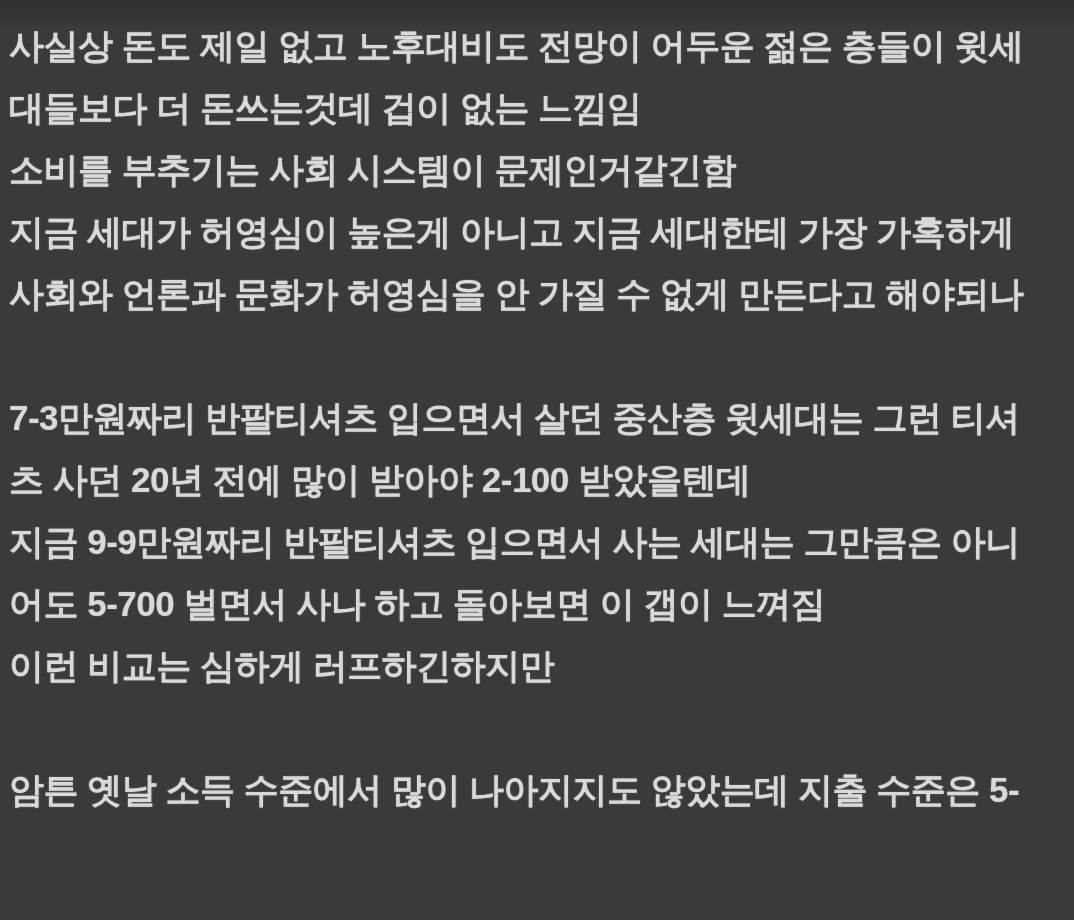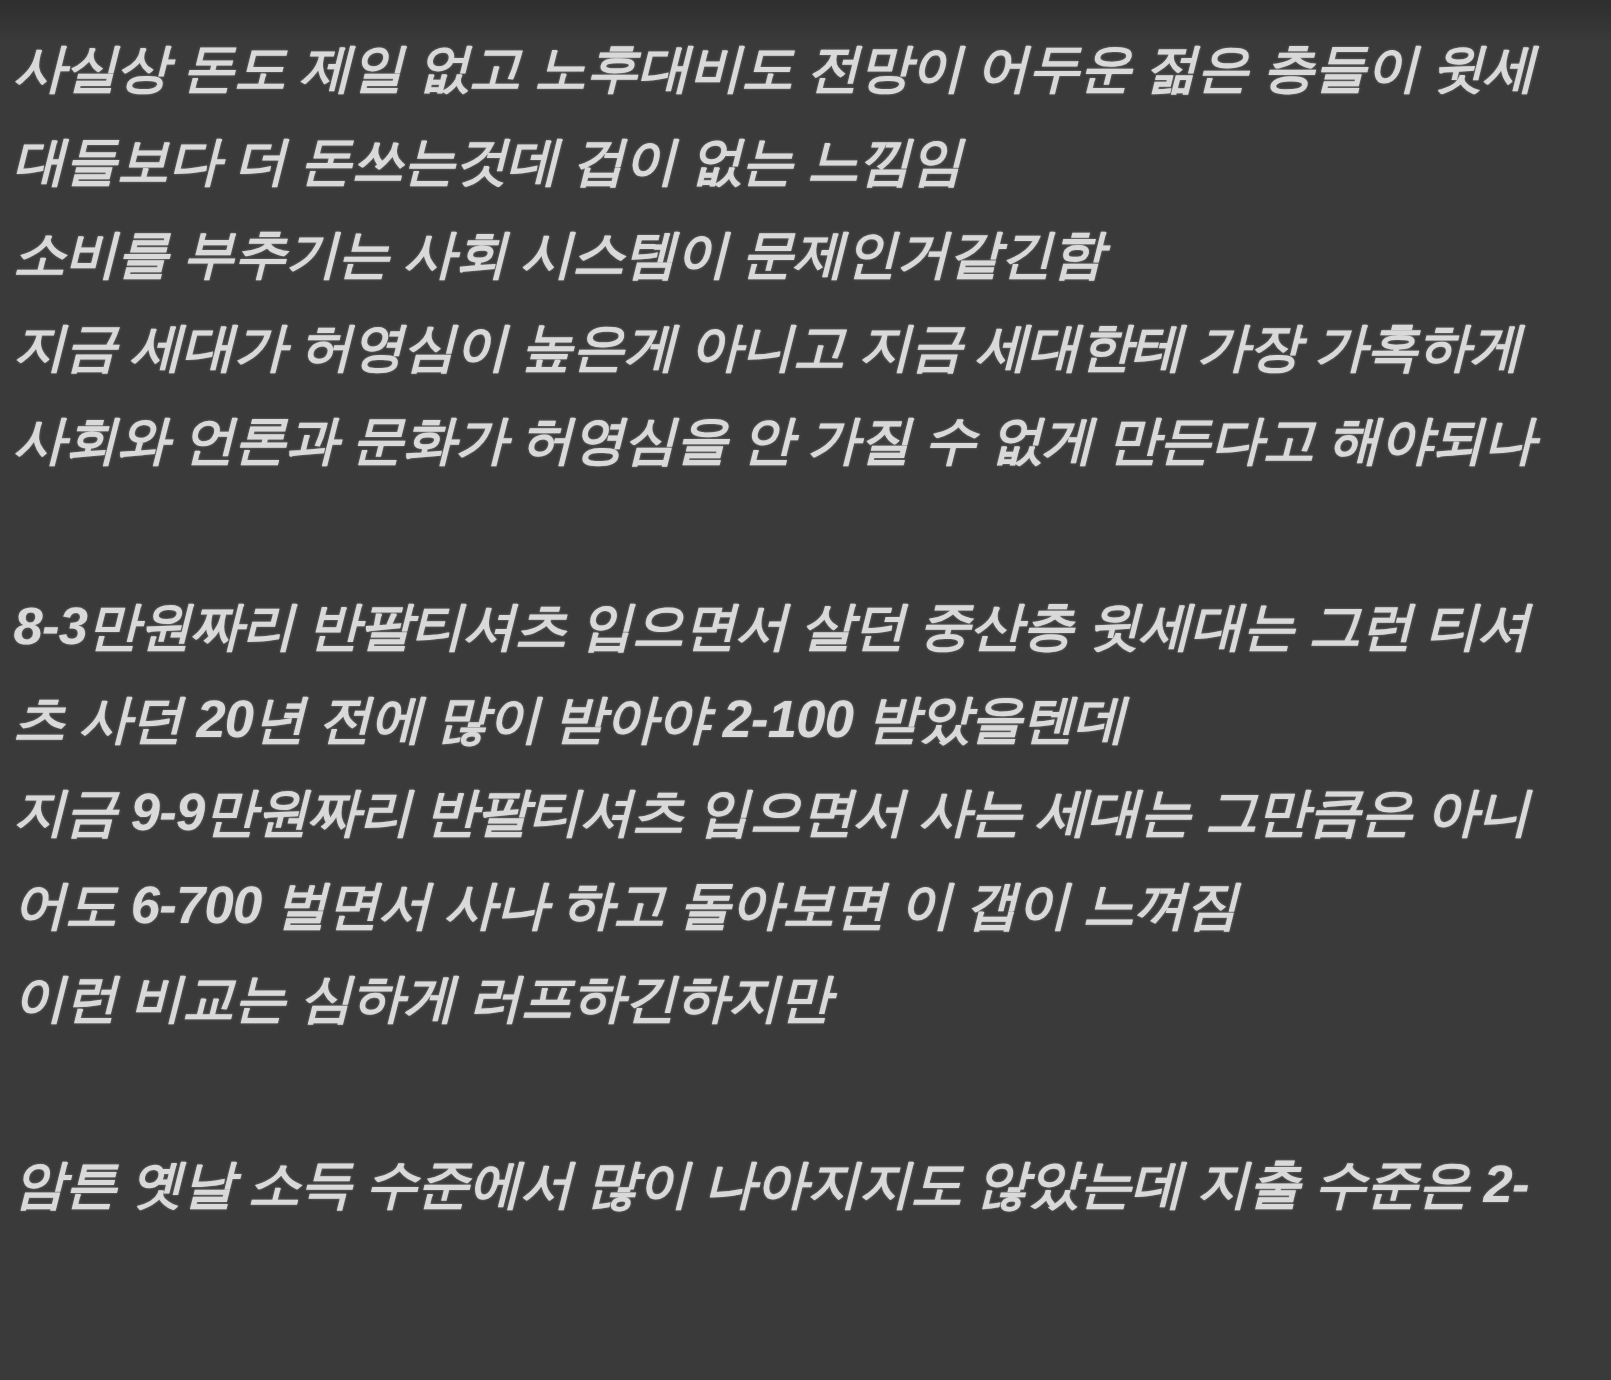--- a/index.html
+++ b/index.html
@@ -17,21 +17,20 @@
     top: 0; left: 0;
     width: 100%;
     height: 28px;
     background: linear-gradient(to bottom, #2e2e2e 0%, #3a3a3a 100%);
     pointer-events: none;
   }
   .post {
     position: relative;
     padding: 15px 6px 0 9px;
     color: #d9d9d9;
-    font-style: italic;
   }
   .paragraph {
     margin-bottom: 62px; 
   }
   .paragraph:last-child { margin-bottom: 0; }
   .text-line {
     font-size: 35px;
     line-height: 62px;
     font-weight: 600;
     letter-spacing: -0.5px;
@@ -49,24 +48,24 @@
 
   <div class="paragraph">
     <div class="text-line">사실상 돈도 제일 없고 노후대비도 전망이 어두운 젊은 층들이 윗세</div>
     <div class="text-line">대들보다 더 돈쓰는것데 겁이 없는 느낌임</div>
     <div class="text-line">소비를 부추기는 사회 시스템이 문제인거같긴함</div>
     <div class="text-line">지금 세대가 허영심이 높은게 아니고 지금 세대한테 가장 가혹하게</div>
     <div class="text-line">사회와 언론과 문화가 허영심을 안 가질 수 없게 만든다고 해야되나</div>
   </div>
 
   <div class="paragraph">
-    <div class="text-line">8-3만원짜리 반팔티셔츠 입으면서 살던 중산층 윗세대는 그런 티셔</div>
+    <div class="text-line">7-3만원짜리 반팔티셔츠 입으면서 살던 중산층 윗세대는 그런 티셔</div>
     <div class="text-line">츠 사던 20년 전에 많이 받아야 2-100 받았을텐데</div>
     <div class="text-line">지금 9-9만원짜리 반팔티셔츠 입으면서 사는 세대는 그만큼은 아니</div>
-    <div class="text-line">어도 6-700 벌면서 사나 하고 돌아보면 이 갭이 느껴짐</div>
+    <div class="text-line">어도 5-700 벌면서 사나 하고 돌아보면 이 갭이 느껴짐</div>
     <div class="text-line">이런 비교는 심하게 러프하긴하지만</div>
   </div>
 
   <div class="paragraph">
-    <div class="text-line">암튼 옛날 소득 수준에서 많이 나아지지도 않았는데 지출 수준은 2-</div>
+    <div class="text-line">암튼 옛날 소득 수준에서 많이 나아지지도 않았는데 지출 수준은 5-</div>
   </div>
 
 </div>
 
 </body></html>

